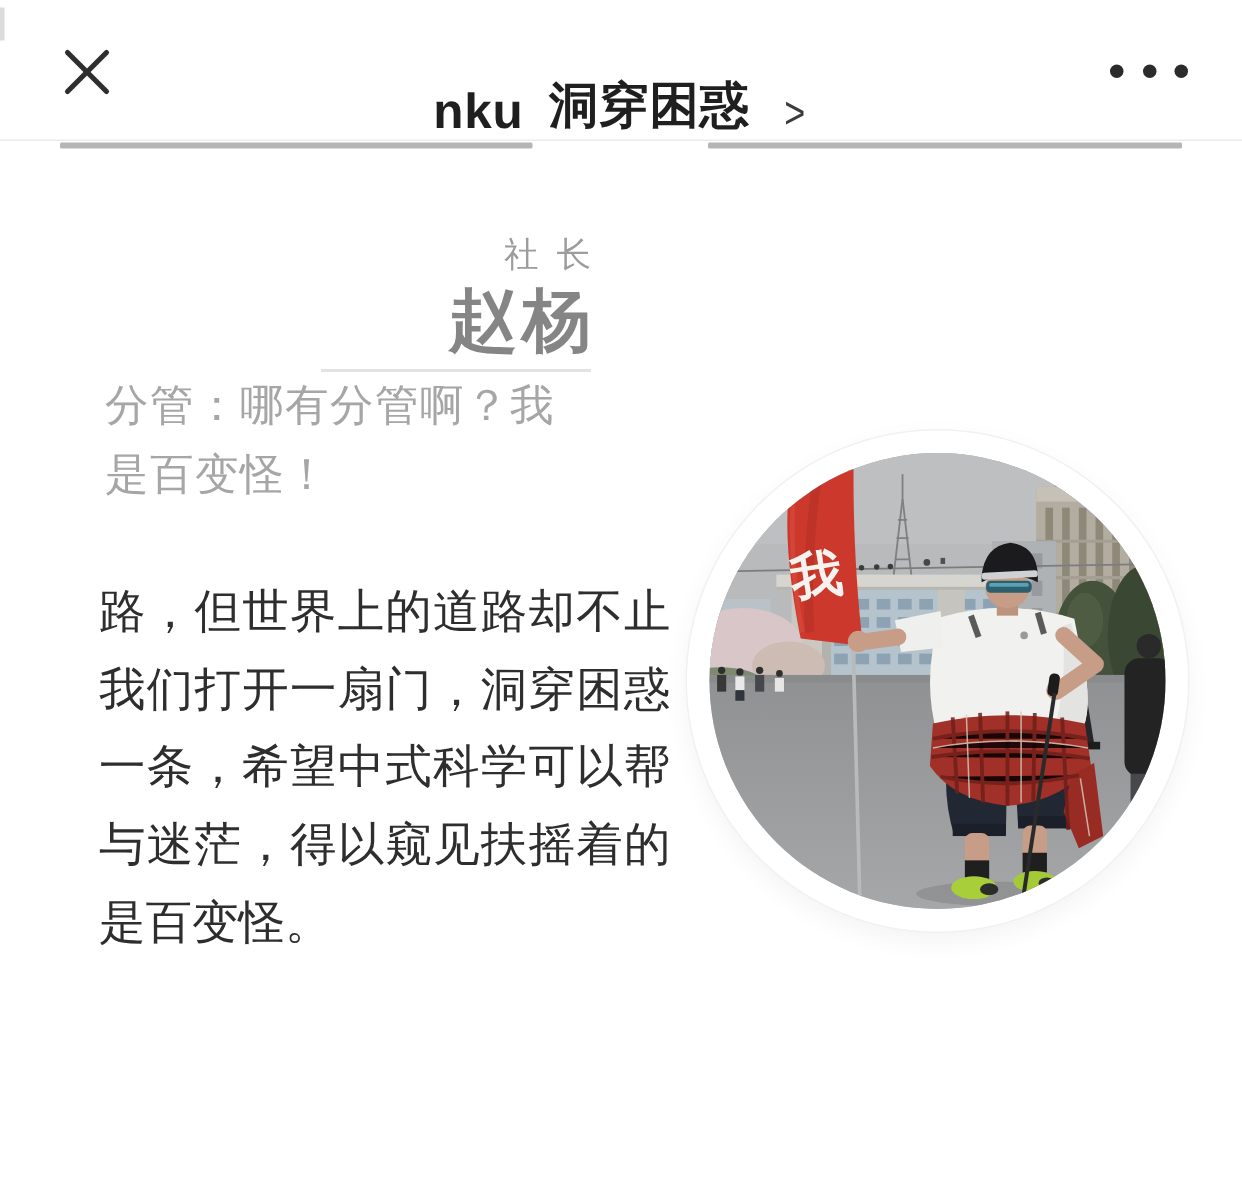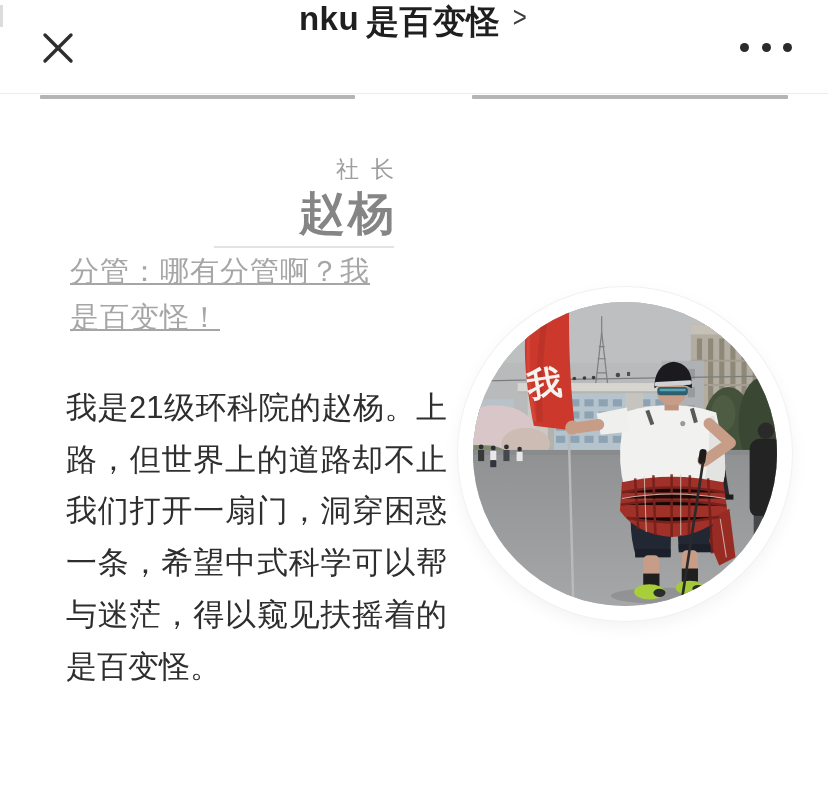--- a/index.html
+++ b/index.html
@@ -12,42 +12,42 @@
   .topbar{
     position:absolute;left:0;top:0;width:828px;height:93px;background:#ffffff;
     border-bottom:1px solid #ececec;
   }
   .close-btn{
     position:absolute;left:38px;top:28px;width:40px;height:40px;
     display:flex;align-items:center;justify-content:center;cursor:pointer;background:none;border:none;padding:0;
   }
   .titlewrap{
     position:absolute;left:0;right:0;top:0;height:93px;
-    display:flex;align-items:flex-start;justify-content:center;gap:7px;
+    display:flex;align-items:flex-end;justify-content:center;gap:17px;
     color:#1f1f1f;font-size:33px;font-weight:600;letter-spacing:.5px;cursor:pointer;
   }
   .title-chevron{font-weight:400;color:#3c3c3c;font-size:30px;margin-left:4px;transform:scaleX(.8);}
   .more-btn{
     position:absolute;right:34px;top:33px;width:56px;height:28px;
     display:flex;align-items:center;justify-content:space-between;cursor:pointer;background:none;border:none;padding:0 2px;
   }
   .dot{width:9px;height:9px;border-radius:50%;background:#2b2b2b;}
   
   .scroll-bar{position:absolute;top:95px;height:4px;background:#b5b5b5;border-radius:1px;}
   .scroll-bar.left{left:40px;width:315px;}
   .scroll-bar.right{left:472px;width:316px;}
   .edge-artifact{position:absolute;left:0;top:5px;width:3px;height:22px;background:#dcdcdc;}
   
   .rolename{position:absolute;left:60px;top:150px;width:334px;text-align:right;}
   .role{font-size:23px;line-height:38px;color:#9d9d9d;letter-spacing:12px;margin-right:-12px;}
   .name{font-size:46px;line-height:50px;font-weight:700;color:#858585;letter-spacing:3px;margin-right:-3px;}
   .name-underline{width:180px;height:2px;background:#e3e3e3;margin:8px 0 0 auto;}
   
   .duty{position:absolute;left:70px;top:249px;width:312px;color:#a6a6a6;
-        font-size:29px;line-height:45.5px;letter-spacing:1px;text-decoration:underline;}
+        font-size:29px;line-height:45.5px;letter-spacing:1px;}
   
   .bio{position:absolute;left:66px;top:382px;width:381px;color:#2e2e2e;
        font-size:31px;line-height:51.7px;}
   .bio-line{text-align:justify;text-align-last:justify;}
   .bio-line:last-child{text-align-last:left;}
   
   .photo-ring{
     position:absolute;left:458px;top:287px;width:334px;height:334px;border-radius:50%;
     background:#ffffff;box-shadow:0 0 0 1px #f1f1f1, 0 6px 18px rgba(0,0,0,.05);cursor:pointer;
   }
@@ -61,21 +61,21 @@
   <button class="close-btn">
     <span style="display:flex;">
       <svg width="34" height="34" viewBox="0 0 34 34">
         <line x1="4" y1="4" x2="30" y2="30" stroke="#2e2e2e" stroke-width="3.4" stroke-linecap="round"></line>
         <line x1="30" y1="4" x2="4" y2="30" stroke="#2e2e2e" stroke-width="3.4" stroke-linecap="round"></line>
       </svg>
     </span>
   </button>
   <div class="titlewrap">
     <span>nku</span>
-    <span>是百变怪</span>
+    <span>洞穿困惑</span>
     <span class="title-chevron">&gt;</span>
   </div>
   <button class="more-btn">
     <span class="dot"></span>
     <span class="dot"></span>
     <span class="dot"></span>
   </button>
 </div>
 
 <div class="edge-artifact"></div>
@@ -87,21 +87,20 @@
   <div class="name">赵杨</div>
   <div class="name-underline"></div>
 </div>
 
 <div class="duty">
     <div class="duty-line">分管：哪有分管啊？我</div>
     <div class="duty-line">是百变怪！</div>
   </div>
 
 <div class="bio">
-    <div class="bio-line">我是21级环科院的赵杨。上</div>
     <div class="bio-line">路，但世界上的道路却不止</div>
     <div class="bio-line">我们打开一扇门，洞穿困惑</div>
     <div class="bio-line">一条，希望中式科学可以帮</div>
     <div class="bio-line">与迷茫，得以窥见扶摇着的</div>
     <div class="bio-line">是百变怪。</div>
   </div>
 
 <div class="photo-ring">
   <div class="photo-clip">
     <svg viewBox="0 0 300 300" preserveAspectRatio="xMidYMid slice">

